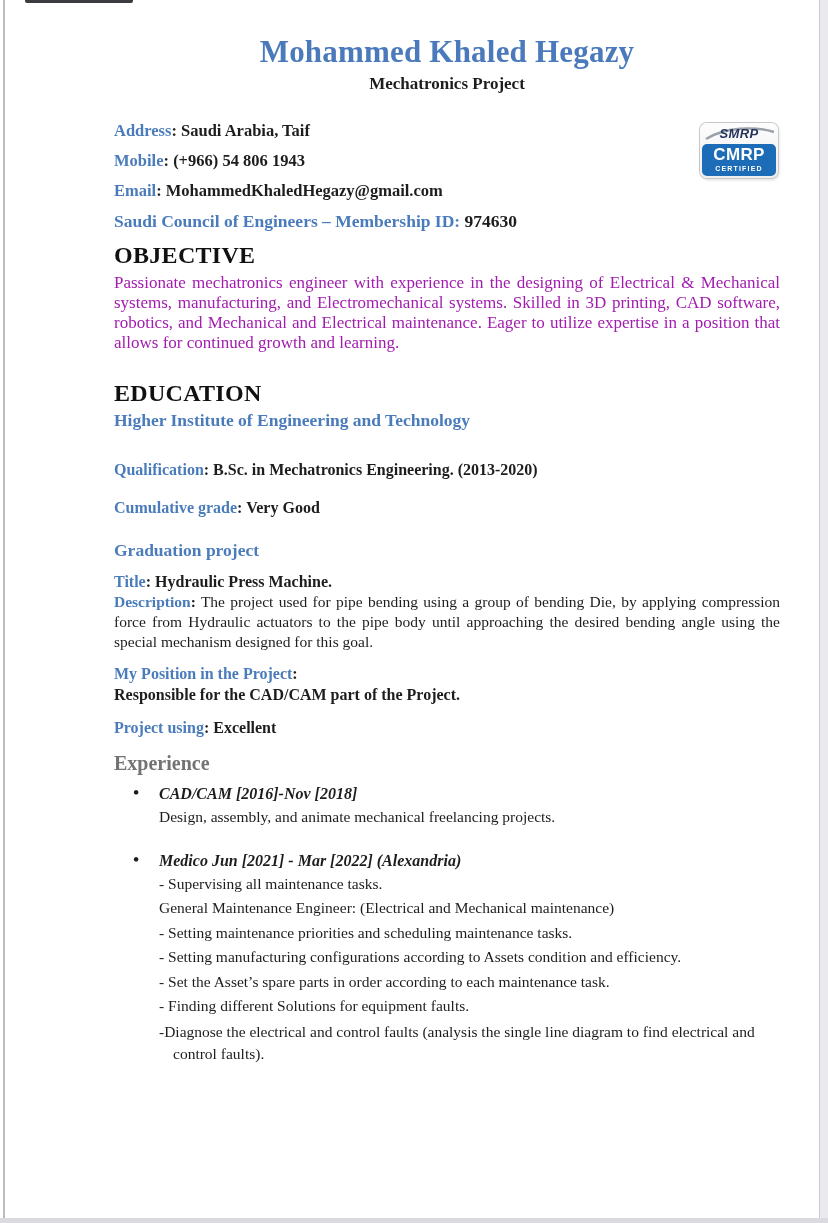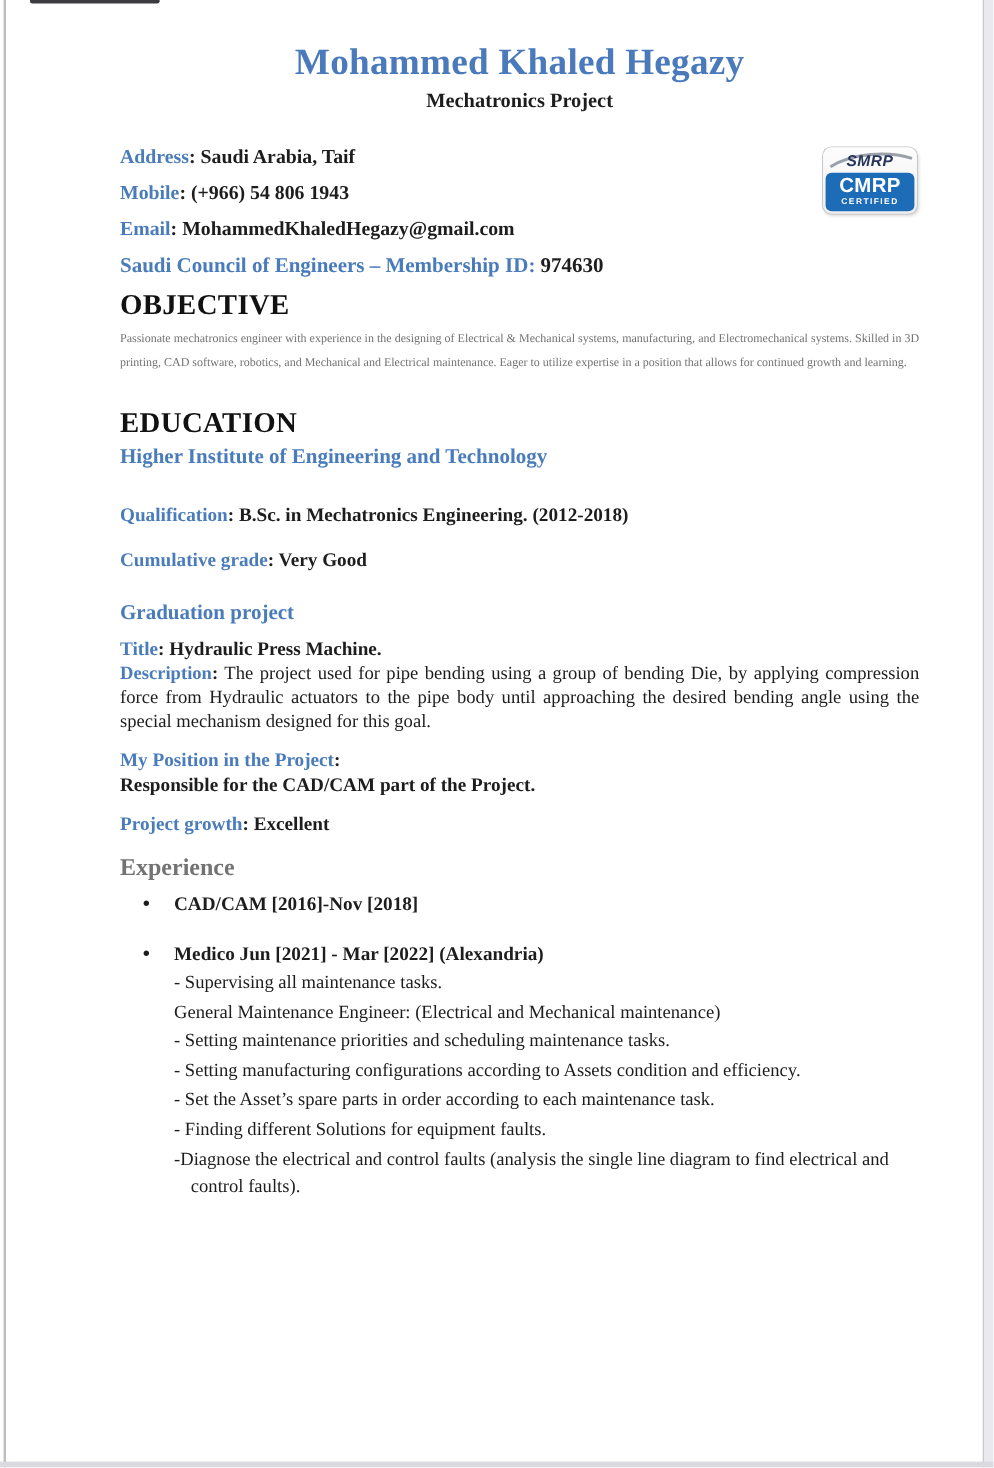--- a/index.html
+++ b/index.html
@@ -10,21 +10,21 @@
     color:#1d1d1d;
     -webkit-font-smoothing:antialiased;
   }
 
   
   .edge-left   { position:absolute; left:3px; top:0; bottom:0; width:2px; background:#bcbcc2; }
   .edge-right  { position:absolute; right:0; top:0; bottom:0; width:8px; background:#e9e9ee; border-left:1px solid #c9c9d0; }
   .edge-bottom { position:absolute; left:0; right:0; bottom:0; height:5px; background:#dadae0; }
   .top-dark-line { position:absolute; left:25px; top:0; width:108px; height:3px; background:#3c3c40; border-radius:0 0 2px 2px; }
 
-  .page { position:absolute; left:100px; top:34px; width:666px; }
+  .page { position:absolute; left:114px; top:34px; width:666px; }
 
   
   .header { text-align:center; }
   .person-name {
     color:#4a7abb; font-size:31px; font-weight:bold; line-height:36px; letter-spacing:0.2px;
   }
   .person-title { color:#1d1d1d; font-size:17px; font-weight:bold; line-height:22px; margin-top:3px; }
 
   
   .contact { position:relative; margin-top:26px; }
@@ -52,21 +52,21 @@
     position:absolute; left:2px; right:2px; top:21px; bottom:2px;
     background:#1d6cb7; border-radius:5px; text-align:center; color:#ffffff;
     font-family:"Liberation Sans", sans-serif;
   }
   .cmrp-text { font-size:17px; font-weight:bold; letter-spacing:0.3px; line-height:20px; margin-top:1px; }
   .certified-text { font-size:7px; font-weight:bold; letter-spacing:1.2px; line-height:8px; }
 
   
   .section-heading-lg { font-size:24px; font-weight:bold; color:#111; letter-spacing:0.3px; line-height:28px; }
   .objective { }
-  .body-par { font-size:10px; line-height:20px; text-align:justify; margin-top:4px; color:#737373; }
+  .body-par { font-size:17px; line-height:20px; text-align:justify; margin-top:4px; color:#a21caf; }
 
   .education { margin-top:26px; }
   .institute { color:#4a7cbb; font-size:17.5px; font-weight:bold; line-height:22px; margin-top:2px; }
   .kv-row { font-size:16px; font-weight:bold; line-height:20px; }
   .kv-row.qualification { margin-top:29px; }
   .kv-row.cum-grade { margin-top:18px; }
 
   .grad-project { margin-top:21px; }
   .sub-heading-blue { color:#4a7cbb; font-size:17.5px; font-weight:bold; line-height:22px; }
   .kv-row.proj-title { margin-top:11px; }
@@ -74,21 +74,21 @@
   .desc-par .label { font-weight:bold; }
   .desc-par .colon { font-weight:bold; }
   .position-block { margin-top:11px; font-size:16px; font-weight:bold; line-height:21px; }
   .kv-row.proj-grade { margin-top:13px; }
 
   .experience { margin-top:13px; }
   .exp-heading { font-size:20px; font-weight:bold; color:#737373; line-height:24px; }
   .job { margin-top:8px; }
   .job + .job { margin-top:20px; }
   .job-title {
-    position:relative; margin-left:45px; font-size:16px; font-weight:bold; line-height:22px;
+    position:relative; margin-left:45px; font-size:16px; font-weight:bold; line-height:22px;font-style:italic;
   }
   .job-title::before {
     content:"\2022"; position:absolute; left:-26px; top:-1px; font-size:17px;
   }
   .job-lines { margin-left:45px; }
   .job-line { font-size:15.5px; line-height:24.5px; color:#1d1d1d; }
   .job-line.hang { line-height:22px; padding-left:14px; text-indent:-14px; margin-top:2px; }
 </style>
 </head>
 <body>
@@ -126,40 +126,43 @@
   </div>
 
   <div class="objective">
     <div class="section-heading-lg">OBJECTIVE</div>
     <div class="body-par">Passionate mechatronics engineer with experience in the designing of Electrical &amp; Mechanical systems, manufacturing, and Electromechanical systems. Skilled in 3D printing, CAD software, robotics, and Mechanical and Electrical maintenance. Eager to utilize expertise in a position that allows for continued  growth and learning.</div>
   </div>
 
   <div class="education">
     <div class="section-heading-lg">EDUCATION</div>
     <div class="institute">Higher Institute of Engineering and Technology</div>
-    <div class="kv-row qualification"><span class="label">Qualification</span><span class="colon">:</span> <span class="value">B.Sc. in Mechatronics Engineering. (2012-2018)</span></div>
+    <div class="kv-row qualification"><span class="label">Qualification</span><span class="colon">:</span> <span class="value">B.Sc. in Mechatronics Engineering. (2013-2020)</span></div>
     <div class="kv-row cum-grade"><span class="label">Cumulative grade</span><span class="colon">:</span> <span class="value">Very Good</span></div>
 
     <div class="grad-project">
       <div class="sub-heading-blue">Graduation project</div>
       <div class="kv-row proj-title"><span class="label">Title</span><span class="colon">:</span> <span class="value">Hydraulic Press Machine.</span></div>
       <div class="desc-par"><span class="label">Description</span><span class="colon">:</span> <span>The project used for pipe bending using a group of bending Die, by applying compression force from Hydraulic actuators to the pipe body until approaching the desired bending angle using the special mechanism designed for this goal.</span></div>
       <div class="position-block">
         <div><span class="label">My Position in the Project</span><span class="colon">:</span></div>
         <div class="value">Responsible for the CAD/CAM part of the Project.</div>
       </div>
-      <div class="kv-row proj-grade"><span class="label">Project growth</span><span class="colon">:</span> <span class="value">Excellent</span></div>
+      <div class="kv-row proj-grade"><span class="label">Project using</span><span class="colon">:</span> <span class="value">Excellent</span></div>
     </div>
   </div>
 
   <div class="experience">
     <div class="exp-heading">Experience</div>
 
     <div class="job">
       <div class="job-title">CAD/CAM [2016]-Nov [2018]</div>
+      <div class="job-lines">
+        <div class="job-line">Design, assembly, and animate mechanical freelancing projects.</div>
+      </div>
     </div>
 
     <div class="job">
       <div class="job-title">Medico Jun [2021] - Mar [2022] (Alexandria)</div>
       <div class="job-lines">
         <div class="job-line">- Supervising all maintenance tasks.</div>
         <div class="job-line">General Maintenance Engineer: (Electrical and Mechanical maintenance)</div>
         <div class="job-line">- Setting maintenance priorities and scheduling maintenance tasks.</div>
         <div class="job-line">- Setting manufacturing configurations according to Assets condition and efficiency.</div>
         <div class="job-line">- Set the Asset’s spare parts in order according to each maintenance task.</div>

